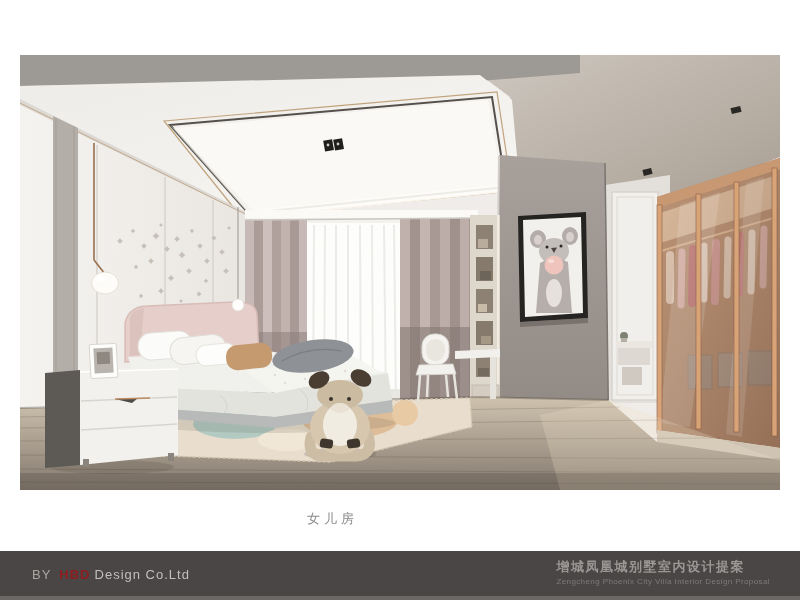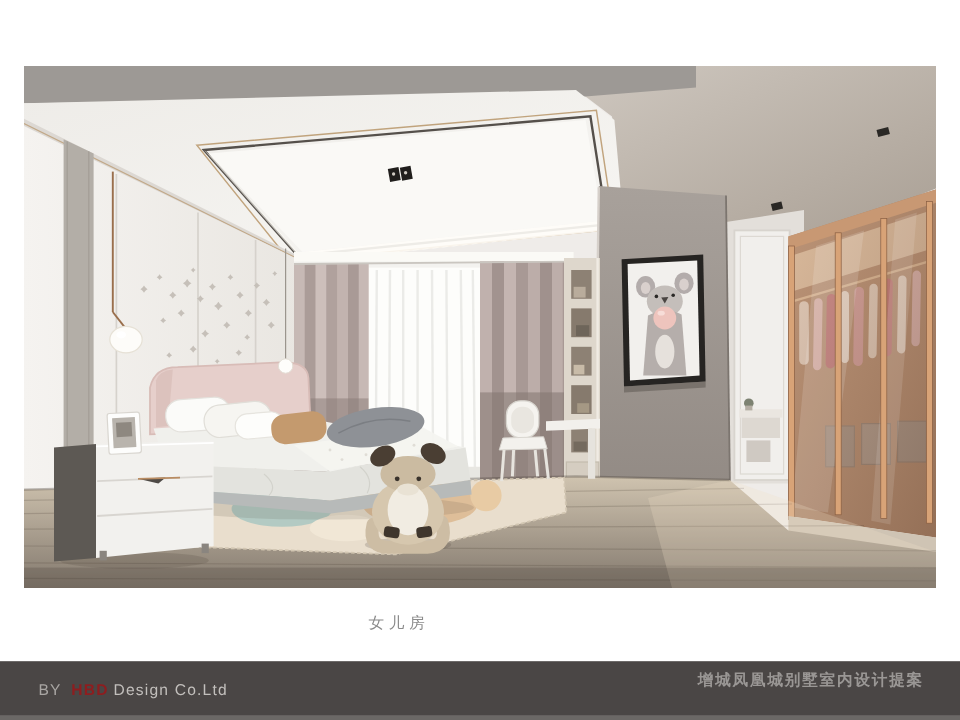--- a/index.html
+++ b/index.html
@@ -403,14 +403,15 @@
 </div>
 
 <div class="caption">女儿房</div>
 
 <div class="footer">
   <div class="footer-left">
     <span class="by">BY</span><span class="brand">HBD</span><span class="company">Design Co.Ltd</span>
   </div>
   <div class="footer-right">
     <div class="zh">增城凤凰城别墅室内设计提案</div>
+    <div class="en">Zengcheng Phoenix City Villa Interior Design Proposal</div>
   </div>
 </div>
 
 </body></html>

